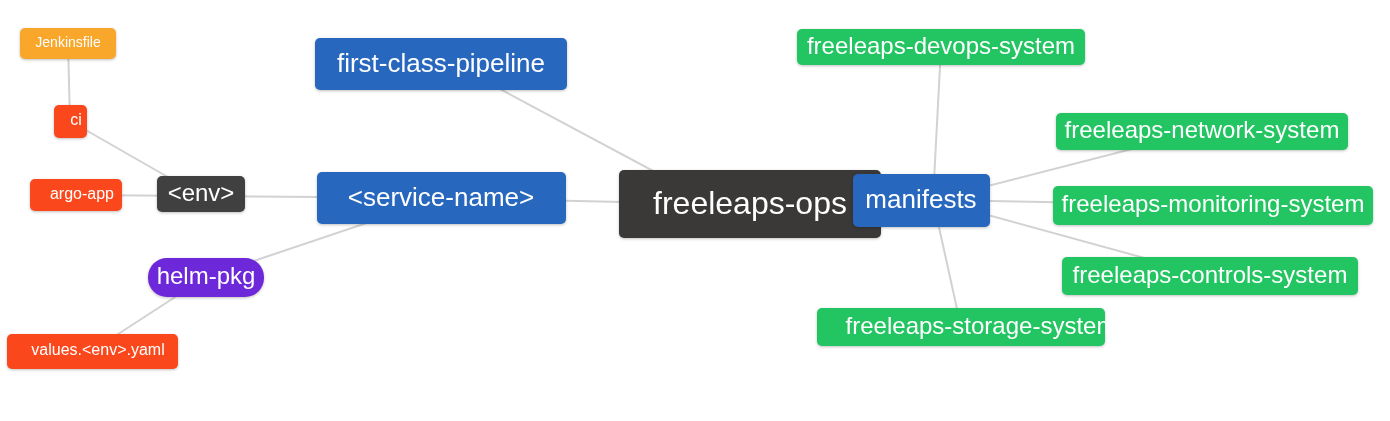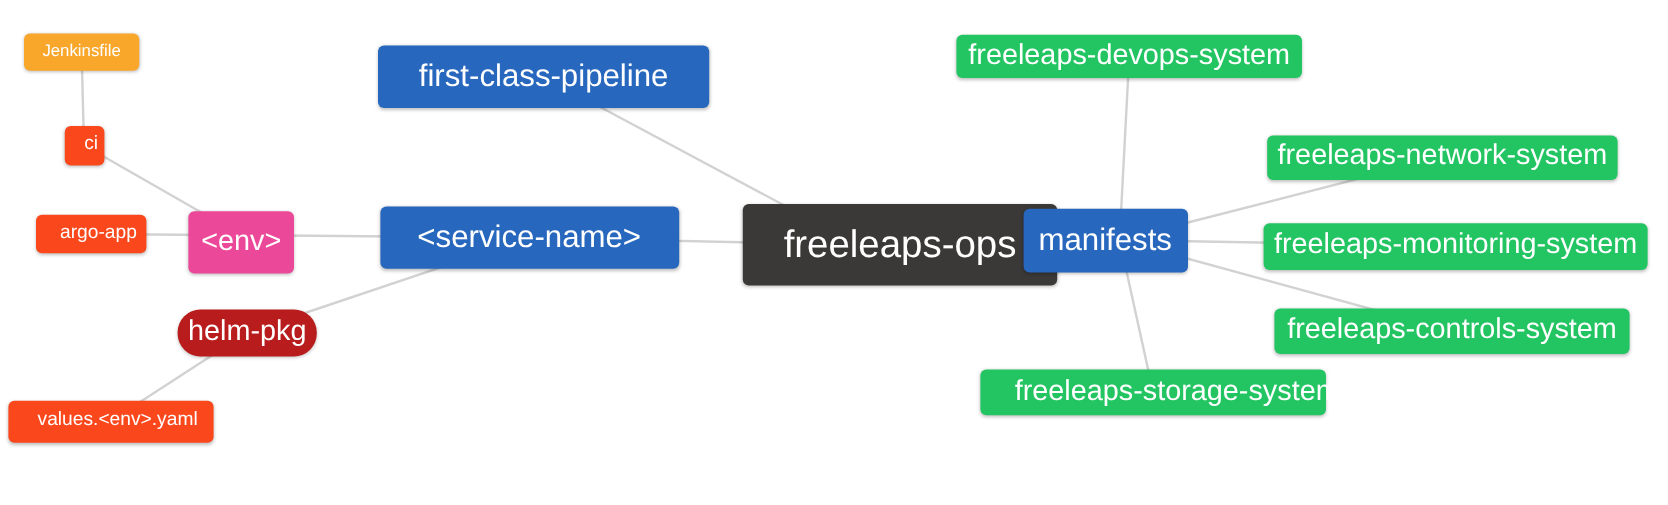--- a/index.html
+++ b/index.html
@@ -61,33 +61,33 @@
       <line x1="933" y1="200" x2="941" y2="47" stroke="#d2d2d2" stroke-width="2"></line>
       <line x1="933" y1="200" x2="1202" y2="131" stroke="#d2d2d2" stroke-width="2"></line>
       <line x1="933" y1="200" x2="1213" y2="205" stroke="#d2d2d2" stroke-width="2"></line>
       <line x1="933" y1="200" x2="1210" y2="276" stroke="#d2d2d2" stroke-width="2"></line>
       <line x1="933" y1="200" x2="961" y2="327" stroke="#d2d2d2" stroke-width="2"></line>
     </svg>
 
 <div class="node lv-root" style="left: 584px; top: 170px; width: 262px; height: 68px; background: rgb(59, 56, 56); color: rgb(255, 255, 255);">
       <span>freeleaps-ops</span>
     </div>
-    <div class="node lv-level1" style="left: 315px; top: 38px; width: 276px; height: 52px; background: rgb(39, 103, 190); color: rgb(255, 255, 255);">
+    <div class="node lv-level1" style="left: 315px; top: 38px; width: 252px; height: 52px; background: rgb(39, 103, 190); color: rgb(255, 255, 255);">
       <span>first-class-pipeline</span>
     </div>
     <div class="node lv-level1" style="left: 316.5px; top: 172px; width: 249px; height: 52px; background: rgb(39, 103, 190); color: rgb(255, 255, 255);">
       <span>&lt;service-name&gt;</span>
     </div>
     <div class="node lv-level1" style="left: 852.5px; top: 173.5px; width: 137px; height: 53px; background: rgb(39, 103, 190); color: rgb(255, 255, 255);">
       <span>manifests</span>
     </div>
-    <div class="node lv-level2" style="left: 157px; top: 176px; width: 88px; height: 52px; background: #ec4899; color: rgb(255, 255, 255);">
+    <div class="node lv-level2" style="left: 157px; top: 176px; width: 88px; height: 36px; background: #404040; color: rgb(255, 255, 255);">
       <span>&lt;env&gt;</span>
     </div>
-    <div class="node lv-level2" style="left: 148px; top: 257.5px; width: 116px; height: 39px; background: #b91c1c; color: rgb(255, 255, 255); border-radius: 19px;">
+    <div class="node lv-level2" style="left: 148px; top: 257.5px; width: 116px; height: 39px; background: #6d28d9; color: rgb(255, 255, 255); border-radius: 19px;">
       <span>helm-pkg</span>
     </div>
     <div class="node lv-level2" style="left: 797px; top: 29px; width: 288px; height: 36px; background: rgb(35, 197, 98); color: rgb(255, 255, 255);">
       <span>freeleaps-devops-system</span>
     </div>
     <div class="node lv-level2" style="left: 1056px; top: 112.5px; width: 292px; height: 37px; background: rgb(35, 197, 98); color: rgb(255, 255, 255);">
       <span>freeleaps-network-system</span>
     </div>
     <div class="node lv-level2" style="left: 1053px; top: 185.5px; width: 320px; height: 39px; background: rgb(35, 197, 98); color: rgb(255, 255, 255);">
       <span>freeleaps-monitoring-system</span>

